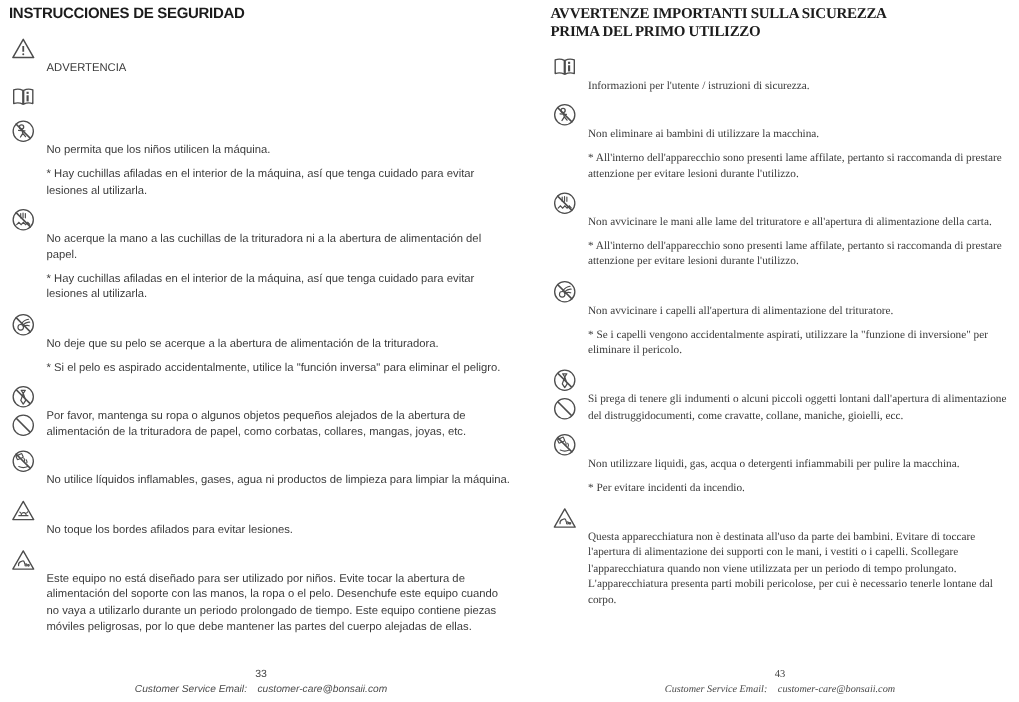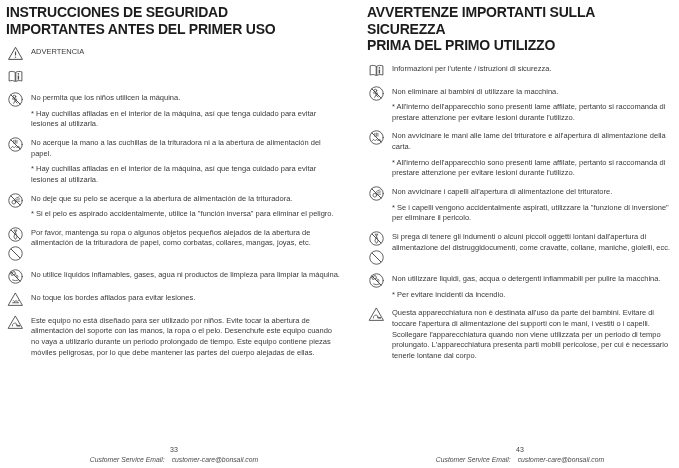--- a/index.html
+++ b/index.html
@@ -2,30 +2,30 @@
 <html><head>
 <meta charset="utf-8">
 <style>
   html,body{margin:0;padding:0;}
   body{
     width:679px;height:468px;position:relative;background:#ffffff;overflow:hidden;
     font-family:"Liberation Sans","DejaVu Sans",sans-serif;color:#3a3a3a;
   }
   .page{position:absolute;top:0;bottom:0;}
   .page-left{left:6px;width:336px;}
-  .page-right{left:367px;width:306px;}
+  .page-right{left:367px;width:306px;font-family:Liberation Serif, serif;}
   .doc-title{
-    margin:4px 0 8px 0;font-size:14px;line-height:1.18;font-weight:bold;
+    margin:4px 0 8px 0;font-size:10px;line-height:1.18;font-weight:bold;
     color:#1c1c1c;letter-spacing:-0.2px;
   }
   .item{display:flex;gap:7px;margin-top:6px;align-items:flex-start;}
   .icon-col{flex:0 0 18px;display:flex;flex-direction:column;gap:2px;align-items:center;padding-top:0;}
   .icon{width:17px;height:17px;color:#4d4d4d;display:block;}
   .body-col{flex:1;min-width:0;}
-  .t{margin:2px 0 0 0;font-size:7.5px;line-height:1.42;}
+  .t{margin:16px 0 0 0;font-size:7.5px;line-height:1.42;}
   .note{margin:5px 0 0 0;font-size:7.5px;line-height:1.42;}
   .page-footer{position:absolute;left:0;right:0;bottom:5px;text-align:center;}
   .page-num{font-size:7px;color:#444;margin-bottom:3px;}
   .email-line{display:flex;justify-content:center;gap:7px;font-size:6.8px;font-style:italic;color:#4a4a4a;}
   svg.defs{position:absolute;width:0;height:0;overflow:hidden;}
 </style>
 </head>
 <body>
 
 <svg class="defs" xmlns="http://www.w3.org/2000/svg">
@@ -87,21 +87,21 @@
       <path d="M7.6 17 q-0.4 -2.6 1.6 -3.5 l2 -0.8 q1.5 -0.3 1.8 1 l0.4 1.6"></path>
       <circle cx="14.6" cy="16.4" r="1"></circle>
       <circle cx="16.9" cy="16.8" r="0.75"></circle>
     </g>
   </defs>
 </svg>
 
 <div>
 
   <section class="page page-left">
-    <h1 class="doc-title"><span>INSTRUCCIONES DE SEGURIDAD</span><br><span>IMPORTANTES ANTES DEL PRIMER USO</span></h1>
+    <h1 class="doc-title"><span>INSTRUCCIONES DE SEGURIDAD</span><br></h1>
 
     <div class="item">
       <div class="icon-col">
           <svg class="icon" viewBox="0 0 24 24">
             <use href="#sym-warning-triangle"></use>
           </svg>
         </div>
       <div class="body-col">
           <p class="t">ADVERTENCIA</p>
         </div>

